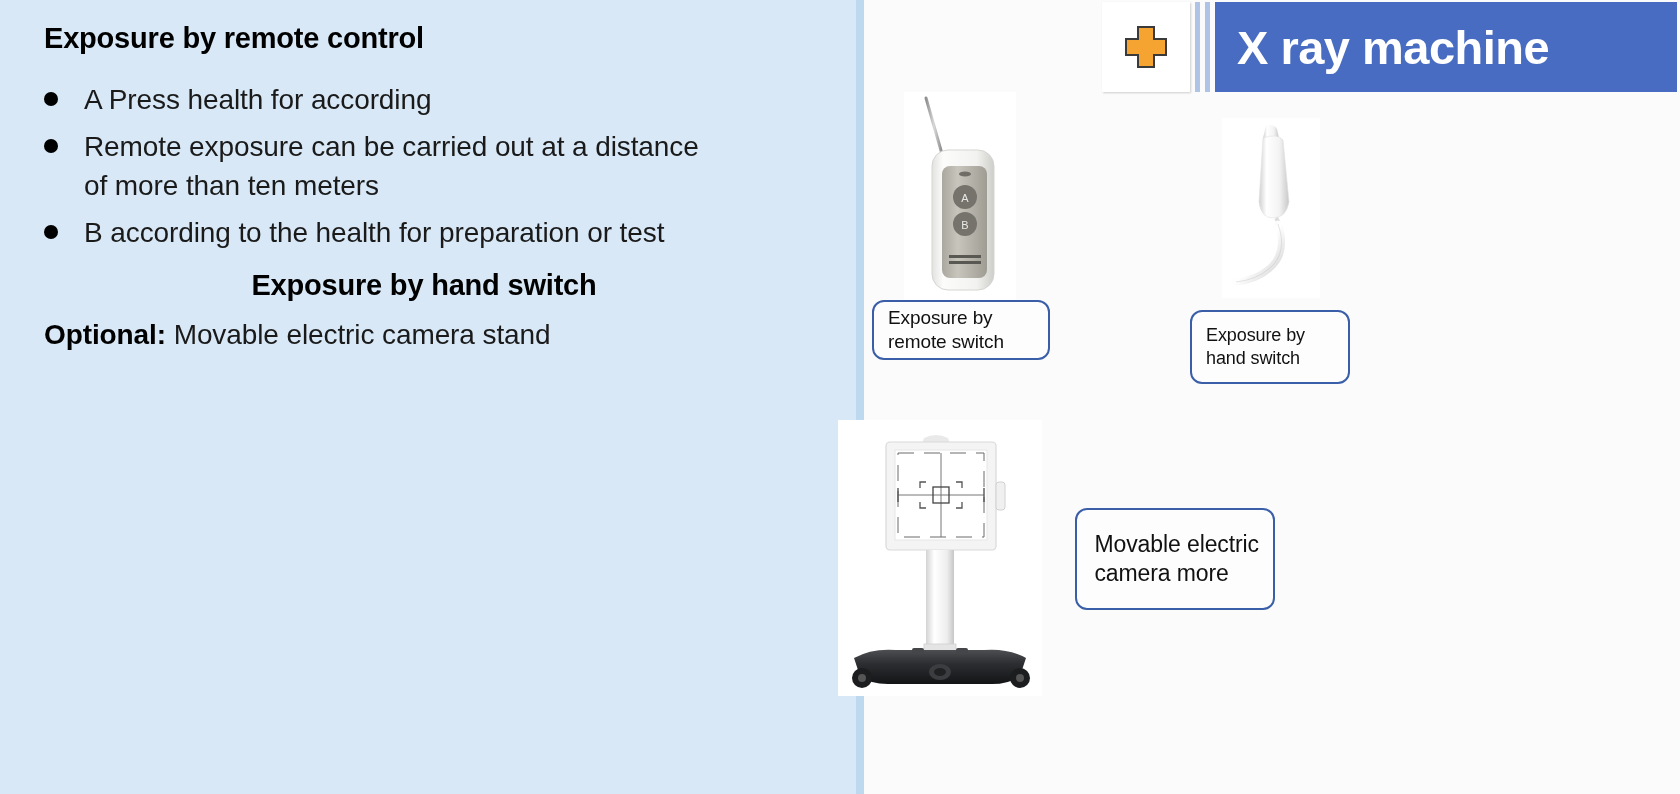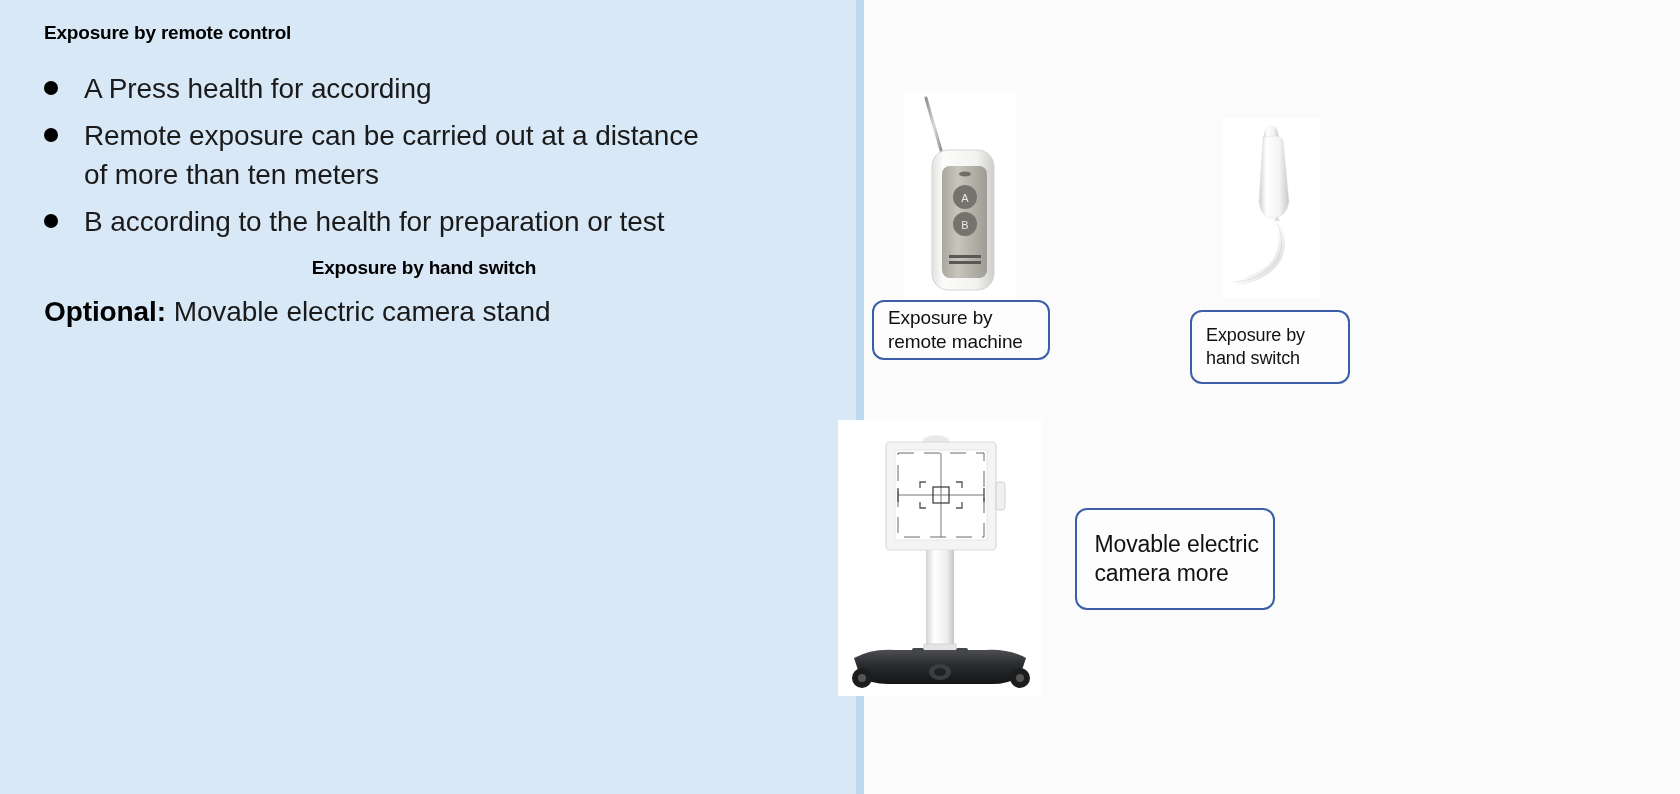--- a/index.html
+++ b/index.html
@@ -36,21 +36,21 @@
     height: 794px;
     background: #bcd9ef;
   }
   #left-content {
     position: absolute;
     left: 44px;
     top: 22px;
     width: 760px;
   }
   .head-line {
-    font-size: 19px;
+    font-size: 29px;
     font-weight: bold;
     color: #000000;
     line-height: 1.15;
     margin: 0 0 26px 0;
     letter-spacing: -0.2px;
   }
   .bullet-row {
     display: flex;
     align-items: flex-start;
     margin: 0 0 8px 0;
@@ -195,20 +195,32 @@
 
     <div class="head-line" style="margin-bottom:16px;text-align:center;">Exposure by hand switch</div>
 
     <div class="optional-line">
       <span class="lead">Optional:</span><span> Movable electric camera stand</span>
     </div>
   </div>
 
   <div id="right-panel"></div>
 
+  <div id="title-cluster">
+    <div id="cross-box">
+      <svg id="cross-icon" width="56" height="56" viewBox="0 0 56 56">
+        <path d="M20 8 H36 V20 H48 V36 H36 V48 H20 V36 H8 V20 H20 Z" fill="#f5a431" stroke="#3a3a3a" stroke-width="2" stroke-linejoin="miter"></path>
+      </svg>
+    </div>
+    <div class="title-bar-thin"></div>
+    <div class="title-bar-thin second"></div>
+    <div id="title-banner">
+      <span id="title-text">X ray machine</span>
+    </div>
+  </div>
 
   <div class="photo" style="left:904px; top:92px; width:112px; height:208px;">
     <svg width="112" height="208" viewBox="0 0 112 208">
       <defs>
         <linearGradient id="bodyG" x1="0" y1="0" x2="1" y2="0">
           <stop offset="0%" stop-color="#e2e2e0"></stop>
           <stop offset="18%" stop-color="#fcfcfb"></stop>
           <stop offset="72%" stop-color="#f2f2f0"></stop>
           <stop offset="100%" stop-color="#cdcdc9"></stop>
         </linearGradient>
@@ -319,21 +331,21 @@
       <circle cx="24" cy="258" r="4" fill="#555"></circle>
       <circle cx="182" cy="258" r="10" fill="#1c1d1f"></circle>
       <circle cx="182" cy="258" r="4" fill="#555"></circle>
 
       <rect x="74" y="228" width="12" height="6" rx="2" fill="#44464a"></rect>
       <rect x="118" y="228" width="12" height="6" rx="2" fill="#44464a"></rect>
     </svg>
   </div>
 
   <div class="callout" id="callout-remote">
-    <span class="callout-text"><span>Exposure by</span><br><span>remote machine</span></span>
+    <span class="callout-text"><span>Exposure by</span><br><span>remote switch</span></span>
   </div>
 
   <div class="callout" id="callout-hand">
     <span class="callout-text"><span>Exposure by</span><br><span>hand switch</span></span>
   </div>
 
   <div class="callout" id="callout-stand">
     <span class="callout-text"><span>Movable electric</span><br><span>camera more</span></span>
   </div>
 

